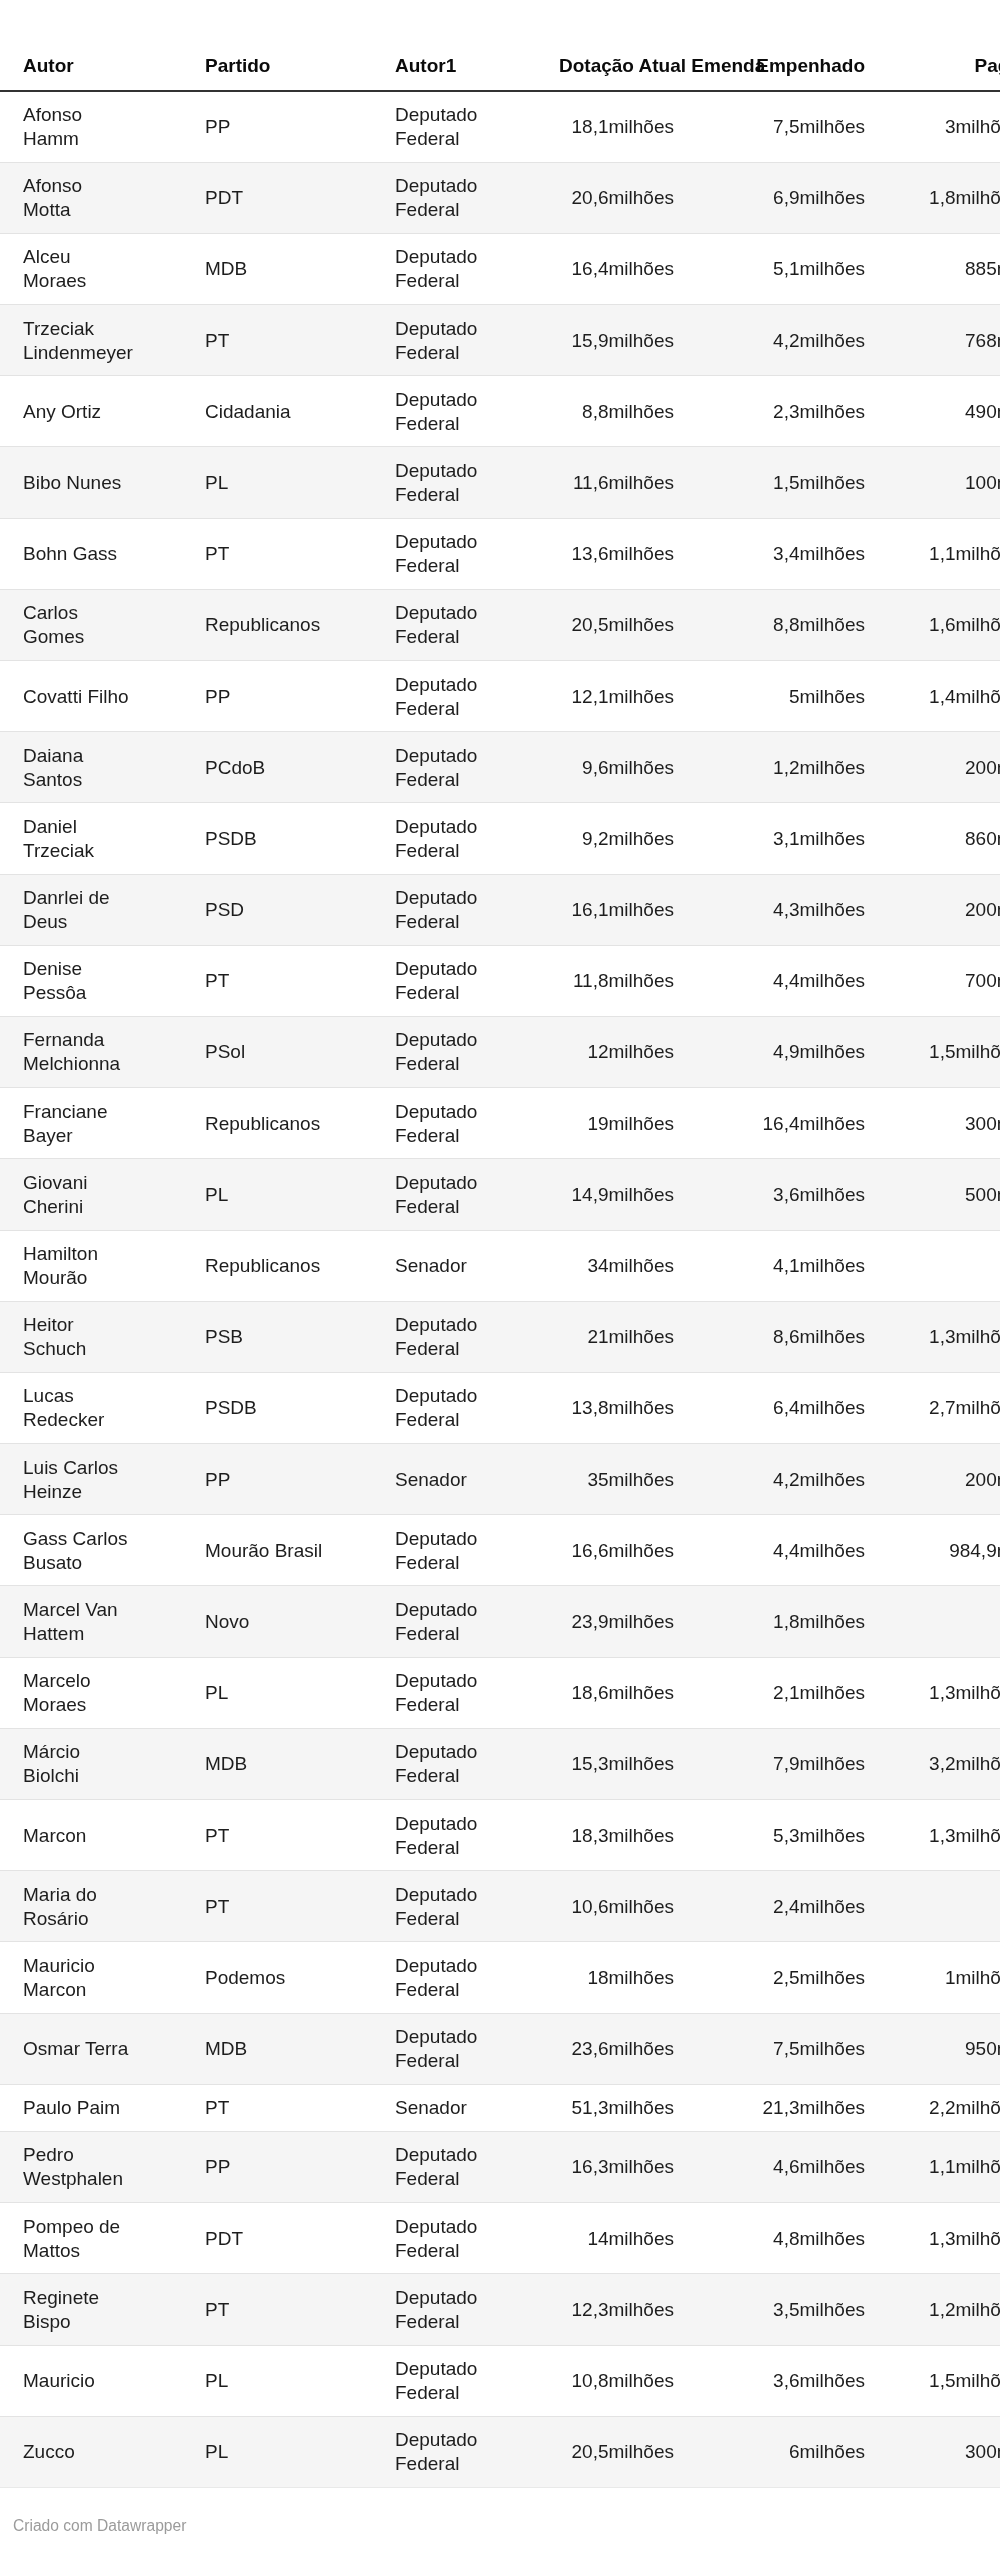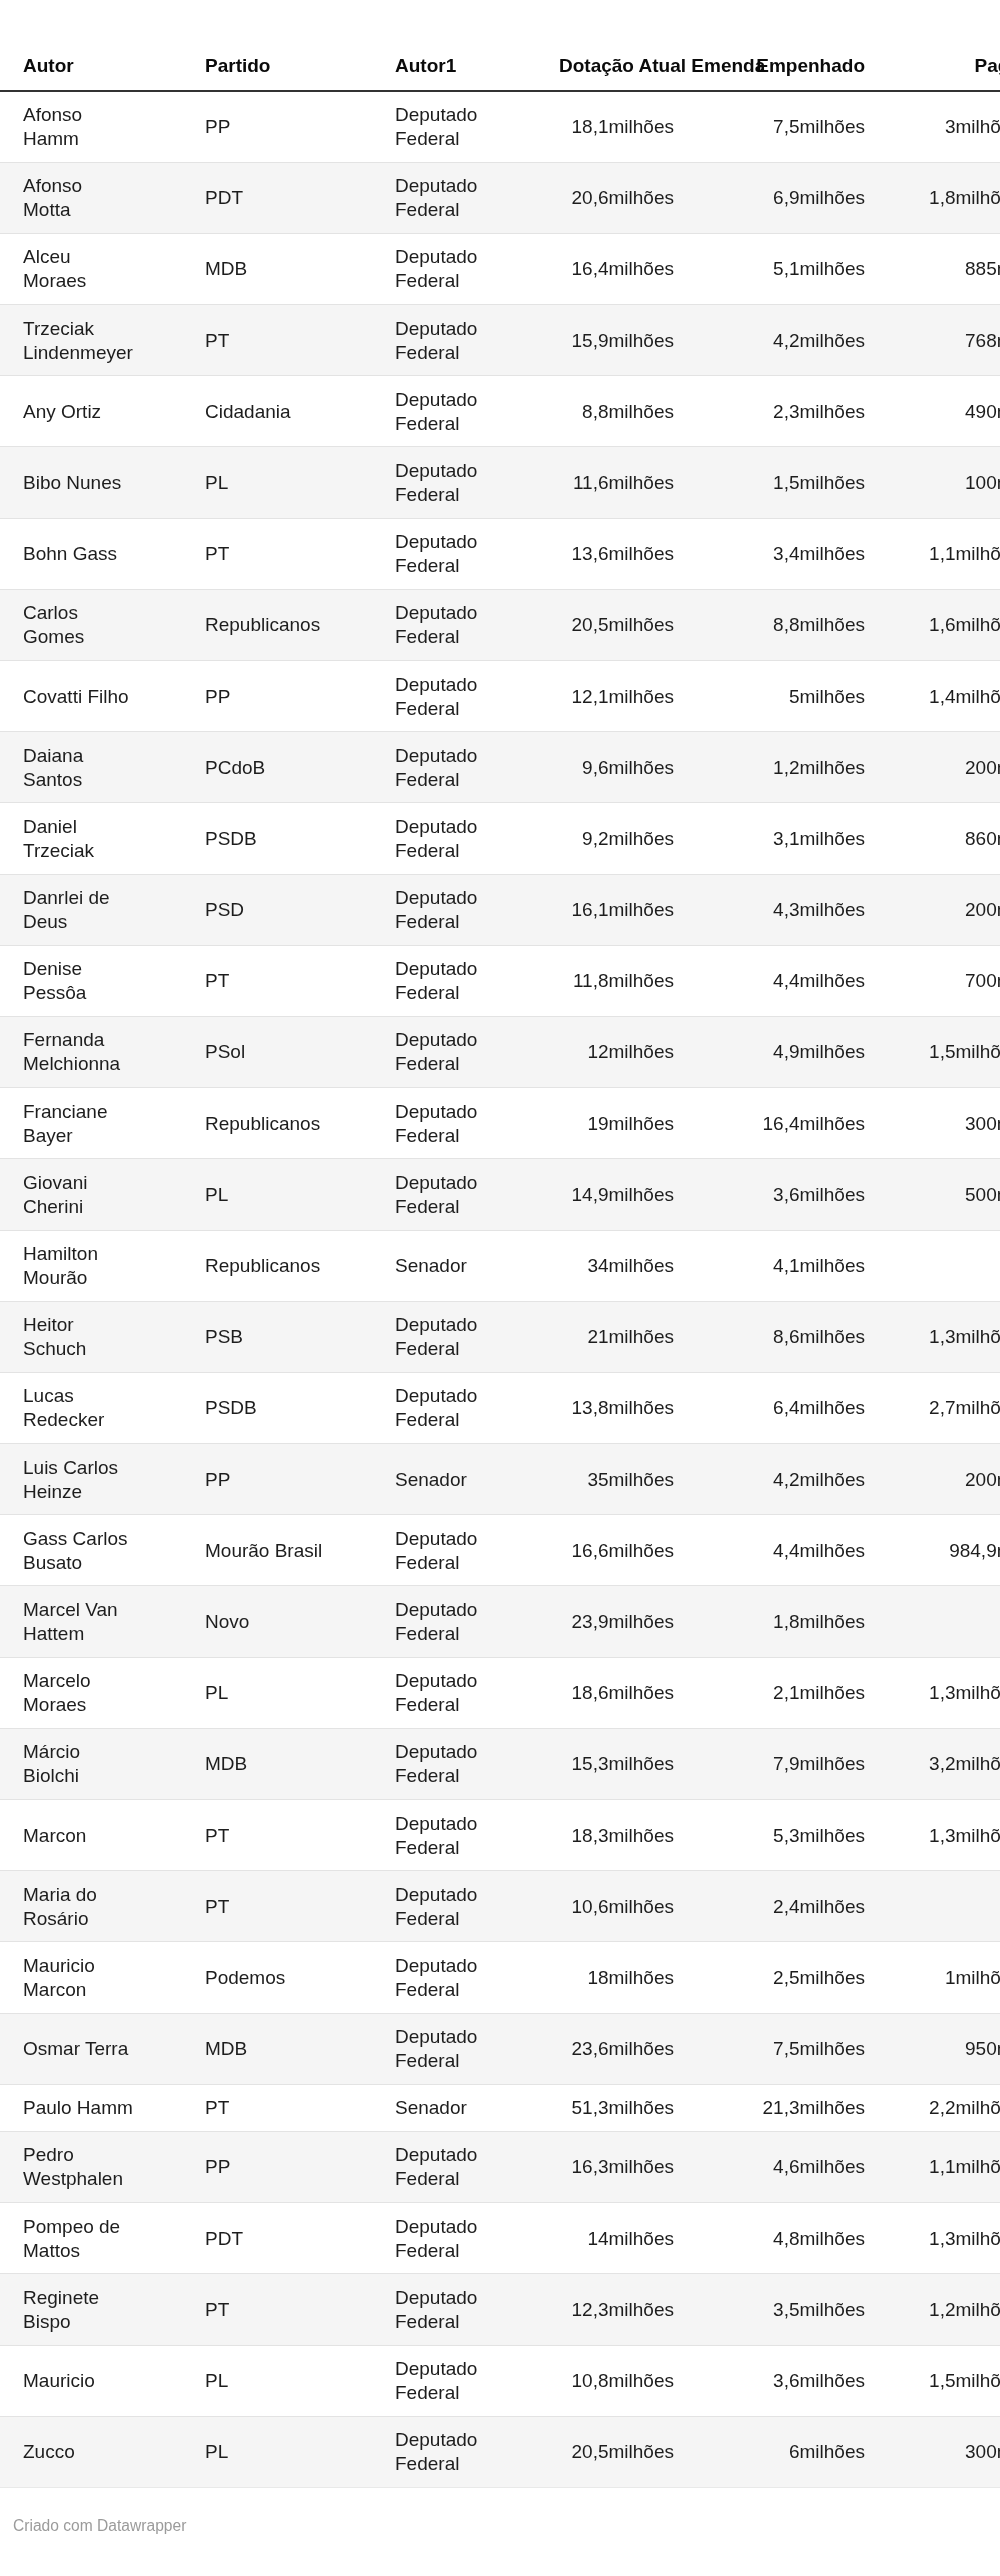--- a/index.html
+++ b/index.html
@@ -365,21 +365,21 @@
         <tr>
           <td>Osmar Terra</td>
           <td>MDB</td>
           <td>Deputado
 Federal</td>
           <td class="num">23,6milhões</td>
           <td class="num">7,5milhões</td>
           <td class="num">950mil</td>
         </tr>
         <tr>
-          <td>Paulo Hamm</td>
+          <td>Paulo Paim</td>
           <td>PT</td>
           <td>Senador</td>
           <td class="num">51,3milhões</td>
           <td class="num">21,3milhões</td>
           <td class="num">2,2milhões</td>
         </tr>
         <tr>
           <td>Pedro
 Westphalen</td>
           <td>PP</td>

